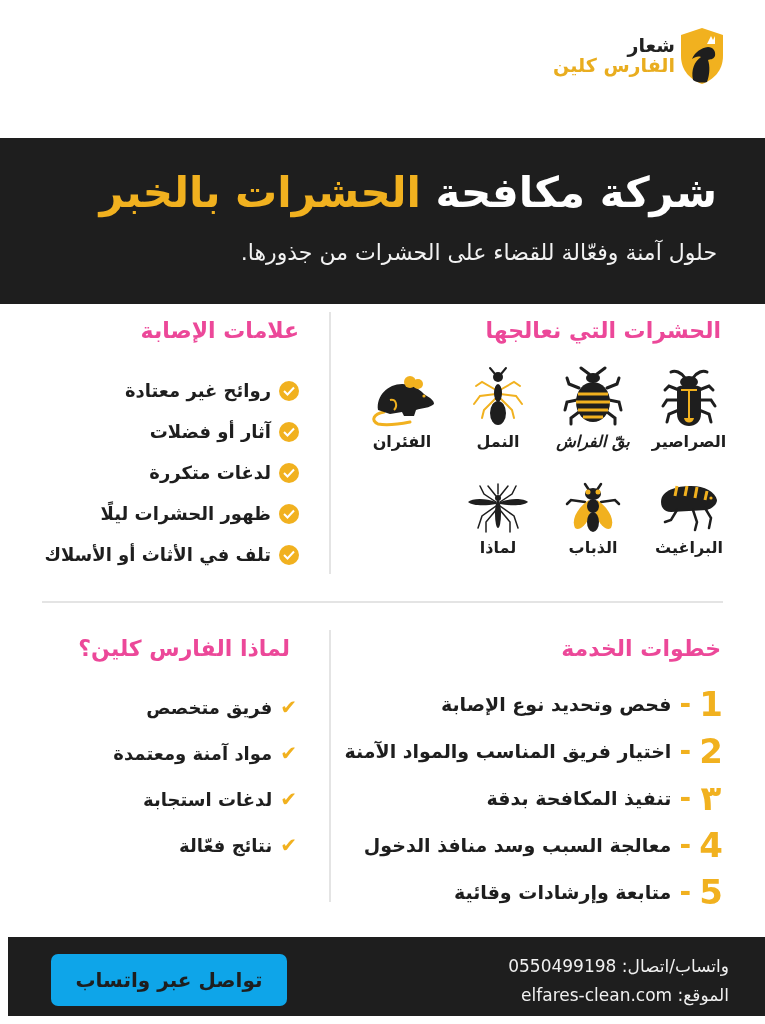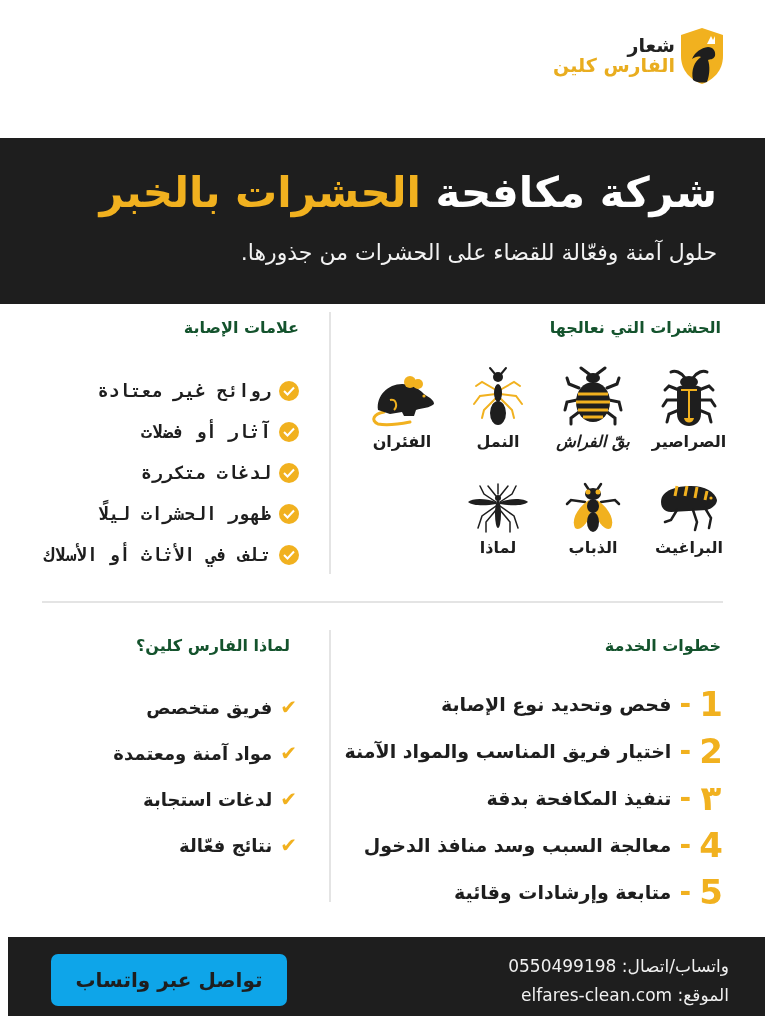--- a/index.html
+++ b/index.html
@@ -13,31 +13,31 @@
   .logo-line1 { font-weight: bold; font-size: 19px; color: #222; }
   .logo-line2 { font-weight: bold; font-size: 19px; color: #e9ad1f; }
 
   
   .hero { position: absolute; top: 114px; left: 0; width: 765px; height: 166px; background: #1e1e1e; margin-top: 24px; }
   .hero-title { position: absolute; top: 30px; right: 48px; font-size: 42px; font-weight: bold; color: #fff; white-space: nowrap; }
   .hero-title .accent { color: #f1b11f; }
   .hero-sub { position: absolute; top: 102px; right: 48px; font-size: 22px; color: #f2f2f2; white-space: nowrap; }
 
   
-  .sec-title { position: absolute; font-size: 16px; font-weight: bold; color: #14532d; white-space: nowrap; }
+  .sec-title { position: absolute; font-size: 22px; font-weight: bold; color: #ec4899; white-space: nowrap; }
   .vdiv { position: absolute; left: 329px; width: 2px; background: #e4e4e4; }
   .hdiv { position: absolute; left: 42px; top: 601px; width: 681px; height: 2px; background: #e4e4e4; }
 
   
   .pest { position: absolute; width: 90px; text-align: center; }
   .pest svg { display: block; margin: 0 auto; }
   .pest-label { display: block; font-size: 16px; font-weight: bold; margin-top: 4px; color: #1e1e1e; white-space: nowrap; }
 
   
-  .sign-list { position: absolute; right: 466px; top: 370px; list-style: none; font-family: Liberation Mono, monospace; }
+  .sign-list { position: absolute; right: 466px; top: 370px; list-style: none; }
   .sign-list li { display: flex; align-items: center; justify-content: flex-start; gap: 8px; height: 41px; font-size: 18px; font-weight: bold; white-space: nowrap; }
   .check-circle { width: 20px; height: 20px; border-radius: 50%; background: #f1b11f; display: inline-flex; align-items: center; justify-content: center; flex-shrink: 0; }
 
   
   .steps { position: absolute; right: 42px; top: 680px; list-style: none; }
   .steps li { display: flex; align-items: center; gap: 8px; height: 47px; white-space: nowrap; }
   .step-num { font-size: 34px; font-weight: bold; color: #f1b11f; min-width: 24px; text-align: center; }
   .step-dash { font-size: 28px; font-weight: bold; color: #f1b11f; }
   .step-text { font-size: 19px; font-weight: bold; color: #1e1e1e; }
 

